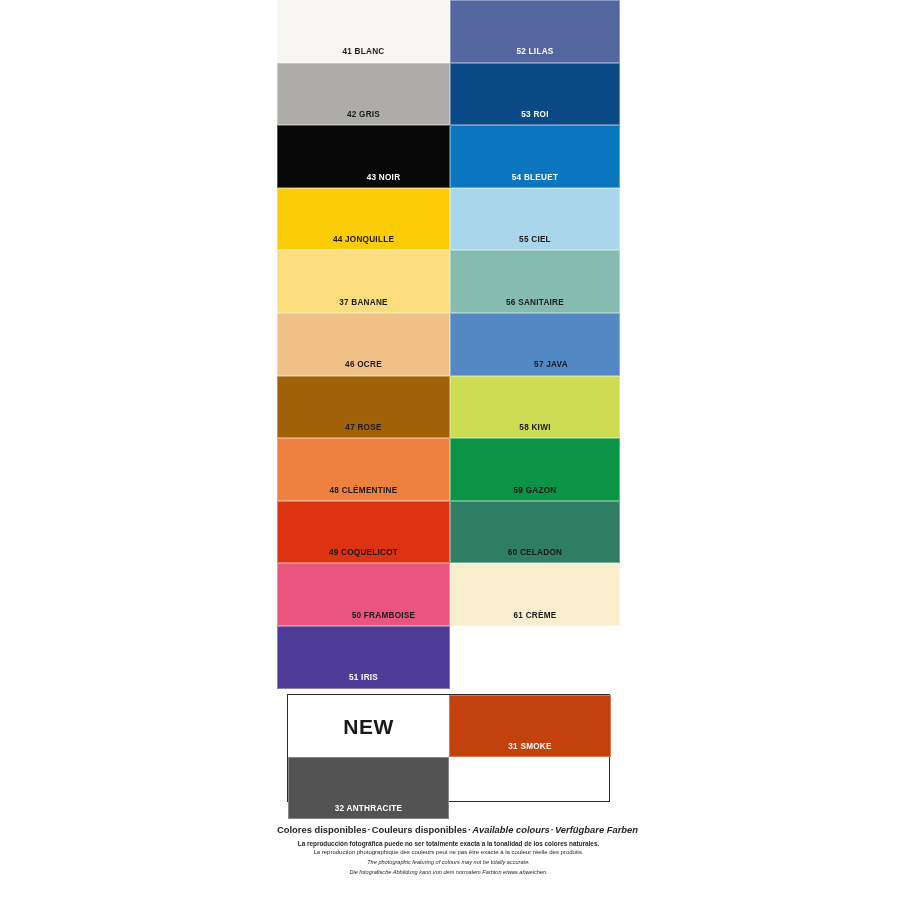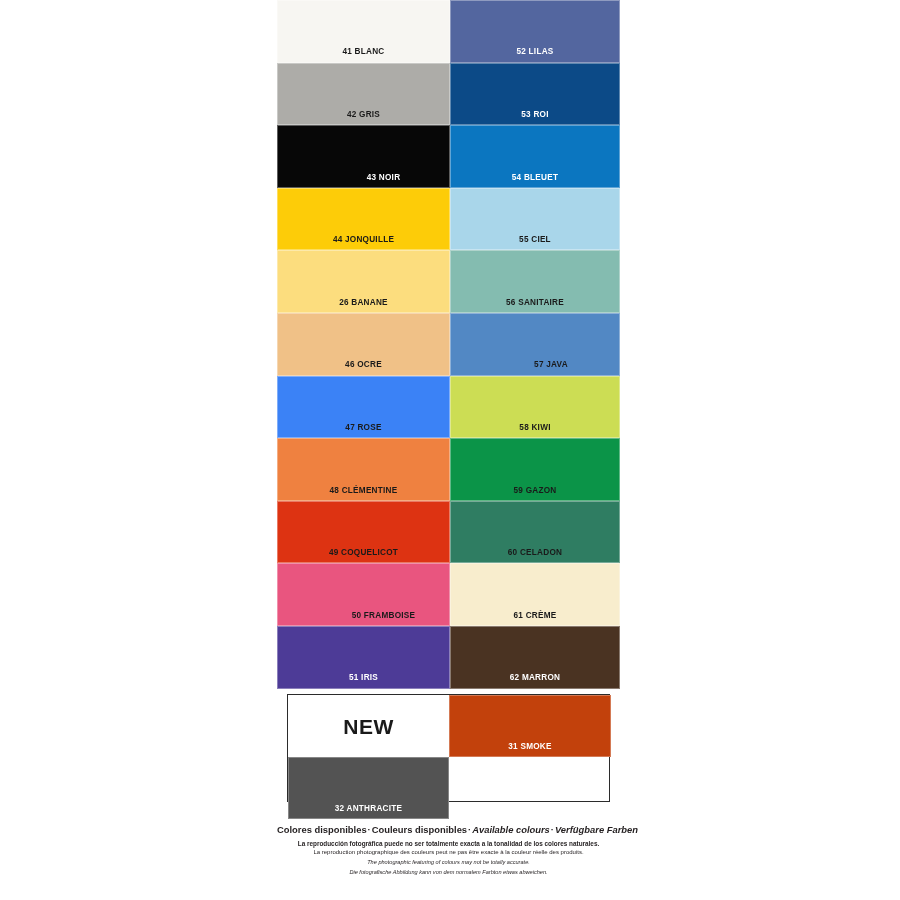--- a/index.html
+++ b/index.html
@@ -163,32 +163,32 @@
       <div class="swatch" style="background: rgb(11, 118, 192);">
         <div class="swatch-label" style="color: rgb(255, 255, 255);">54 BLEUET</div>
       </div>
       <div class="swatch" style="background: rgb(253, 204, 8);">
         <div class="swatch-label" style="color: rgb(26, 26, 26);">44 JONQUILLE</div>
       </div>
       <div class="swatch" style="background: rgb(169, 214, 234);">
         <div class="swatch-label" style="color: rgb(26, 26, 26);">55 CIEL</div>
       </div>
       <div class="swatch" style="background: rgb(252, 221, 126);">
-        <div class="swatch-label" style="color: rgb(26, 26, 26);">26 BANANE</div>
+        <div class="swatch-label" style="color: rgb(26, 26, 26);">37 BANANE</div>
       </div>
       <div class="swatch" style="background: rgb(132, 188, 176);">
         <div class="swatch-label" style="color: rgb(26, 26, 26);">56 SANITAIRE</div>
       </div>
       <div class="swatch" style="background: rgb(240, 193, 135);">
         <div class="swatch-label" style="color: rgb(26, 26, 26);">46 OCRE</div>
       </div>
       <div class="swatch" style="background: rgb(82, 136, 196);">
         <div class="swatch-label" style="color: rgb(26, 26, 26); padding-left: 32px;">57 JAVA</div>
       </div>
-      <div class="swatch" style="background: #3b82f6;">
+      <div class="swatch" style="background: #a16207;">
         <div class="swatch-label" style="color: rgb(26, 26, 26);">47 ROSE</div>
       </div>
       <div class="swatch" style="background: rgb(204, 221, 84);">
         <div class="swatch-label" style="color: rgb(26, 26, 26);">58 KIWI</div>
       </div>
       <div class="swatch" style="background: rgb(239, 129, 64);">
         <div class="swatch-label" style="color: rgb(26, 26, 26);">48 CLÉMENTINE</div>
       </div>
       <div class="swatch" style="background: rgb(11, 148, 72);">
         <div class="swatch-label" style="color: rgb(26, 26, 26);">59 GAZON</div>
@@ -200,23 +200,20 @@
         <div class="swatch-label" style="color: rgb(26, 26, 26);">60 CELADON</div>
       </div>
       <div class="swatch" style="background: rgb(233, 85, 127);">
         <div class="swatch-label" style="color: rgb(26, 26, 26); padding-left: 40px;">50 FRAMBOISE</div>
       </div>
       <div class="swatch" style="background: rgb(248, 237, 205);">
         <div class="swatch-label" style="color: rgb(26, 26, 26);">61 CRÈME</div>
       </div>
       <div class="swatch" style="background: rgb(77, 59, 151);">
         <div class="swatch-label" style="color: rgb(255, 255, 255);">51 IRIS</div>
-      </div>
-      <div class="swatch" style="background: rgb(74, 51, 34);">
-        <div class="swatch-label" style="color: rgb(255, 255, 255);">62 MARRON</div>
       </div>
     </div>
 
   <div id="new-block">
     <div class="new-cell">
       <span class="new-word">NEW</span>
     </div>
       <div class="swatch" style="background: #c2410c;">
         <div class="swatch-label" style="color: rgb(255, 255, 255);">31 SMOKE</div>
       </div>

